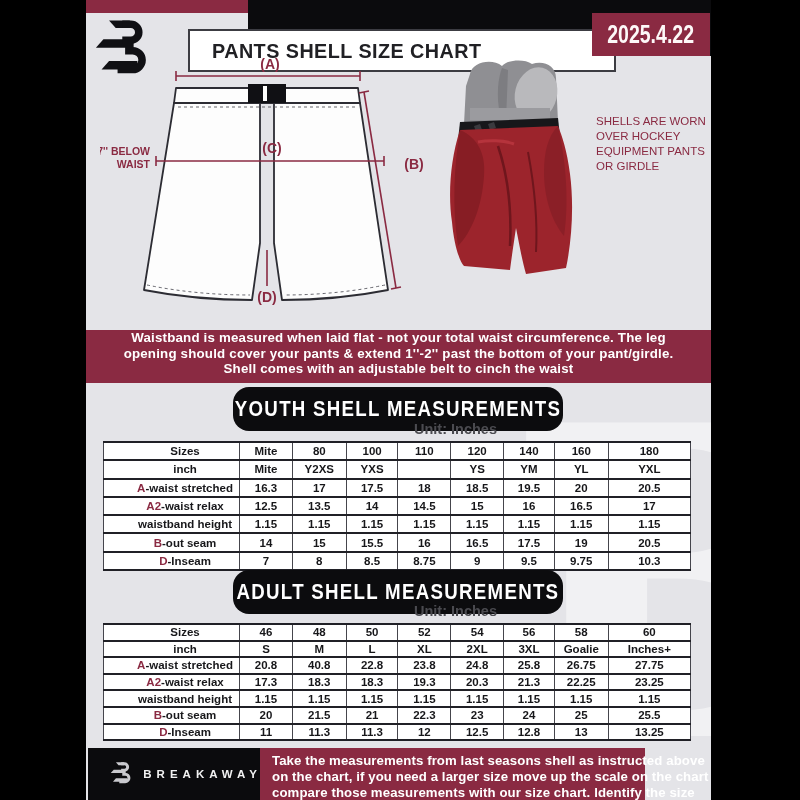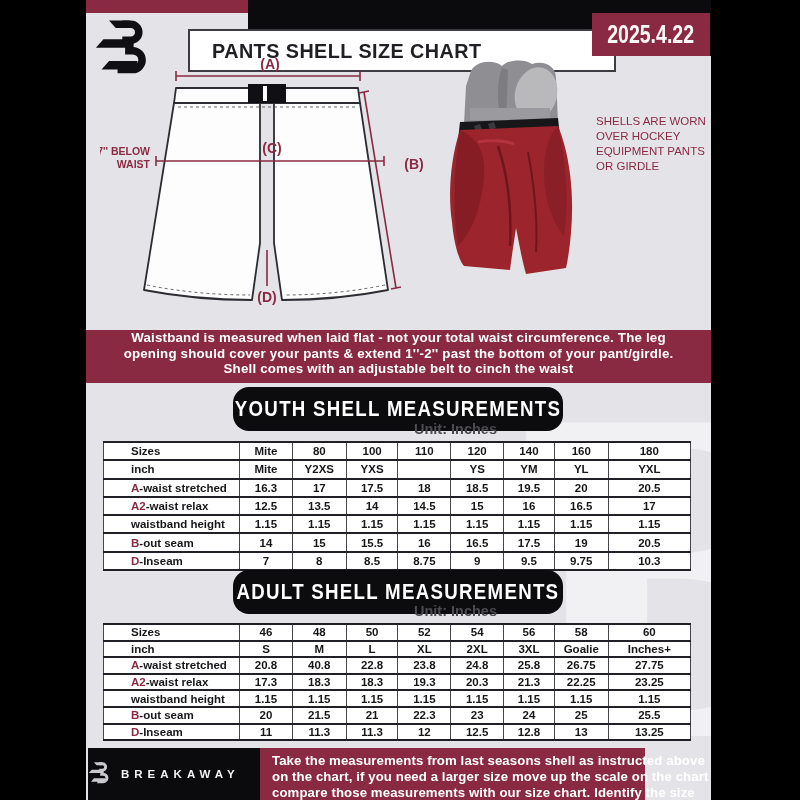--- a/index.html
+++ b/index.html
@@ -42,26 +42,26 @@
 
   
   .tblwrap{left:17px;top:441px;}
   .tblwrap.adult{top:623px;}
   table{border-collapse:collapse;width:588px;table-layout:fixed;}
   td{border:1px solid #45454c;border-top:2px solid #202026;border-bottom:2px solid #202026;
      background:#fff;font-size:11.5px;font-weight:bold;color:#17171a;text-align:center;
      height:16px;padding:0;white-space:nowrap;overflow:hidden;}
   .youth-table td{height:16.3px;}
   .adult-table td{height:14.6px;}
-  td.lbl{text-align:left;padding-left:27px;}
+  td.lbl{text-align:center;padding-left:27px;}
   .pfx{color:#8a2a42;}
 
   
   .footer-black{left:2px;top:748px;width:174px;height:52px;background:#0b0b0d;display:flex;
-       align-items:center;justify-content:flex-start;gap:7px;}
+       align-items:center;justify-content:flex-end;gap:7px;}
   .brand{color:#f2f2f2;font-size:11.5px;font-weight:600;letter-spacing:5px;}
   .footer-maroon{left:174px;top:748px;width:385px;height:52px;background:#8a2a42;color:#fff;
        padding:5px 0 0 12px;box-sizing:border-box;}
   .footer-maroon div{font-size:13.2px;font-weight:600;line-height:15.8px;letter-spacing:.1px;white-space:nowrap;}
 </style>
 </head>
 <body>
 
 <div class="page">
 

